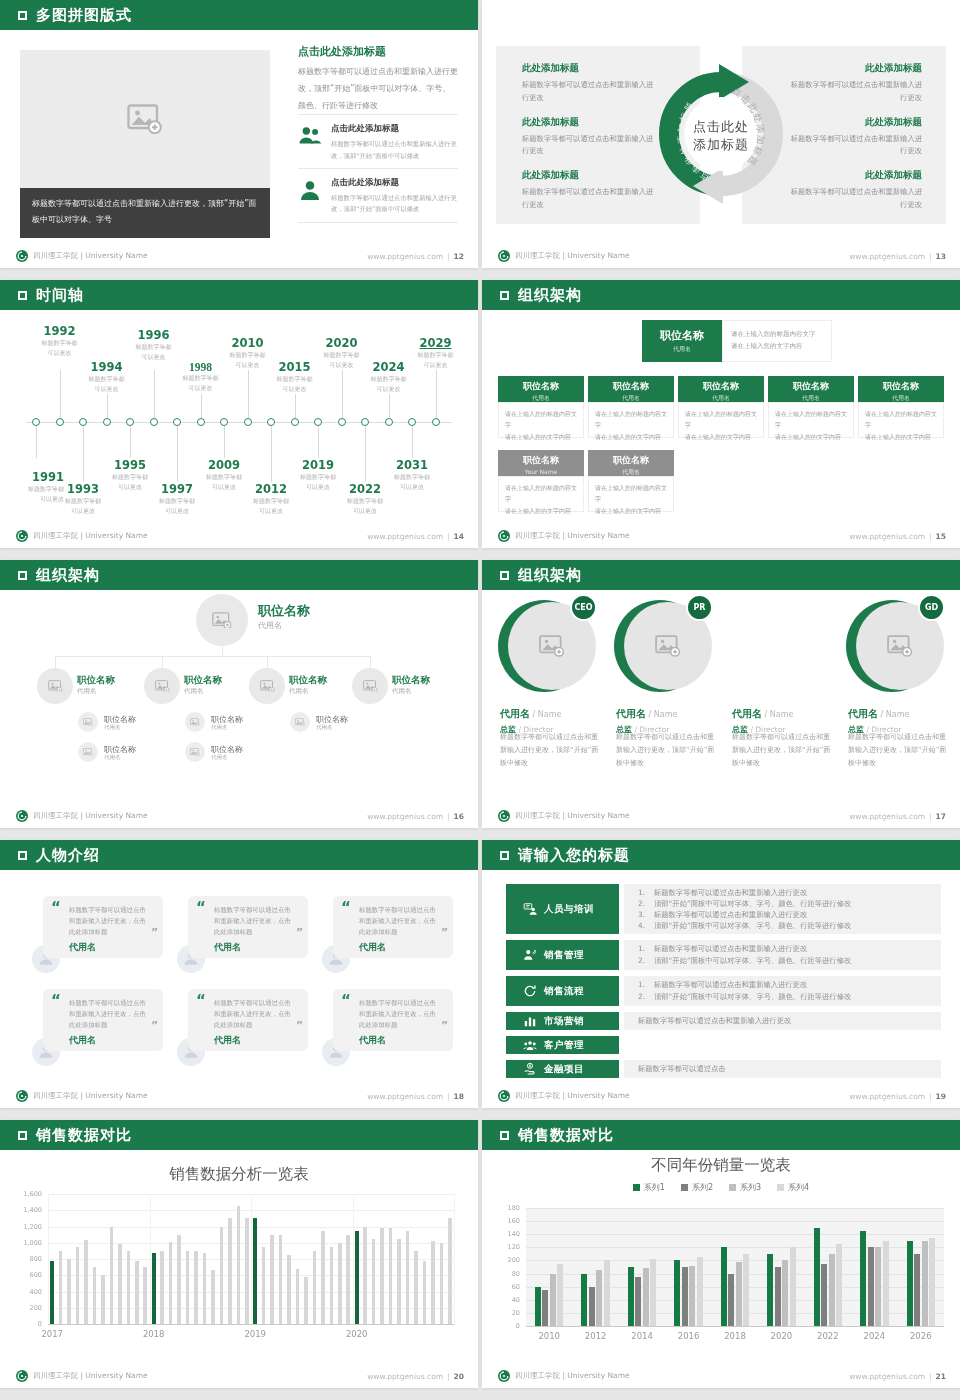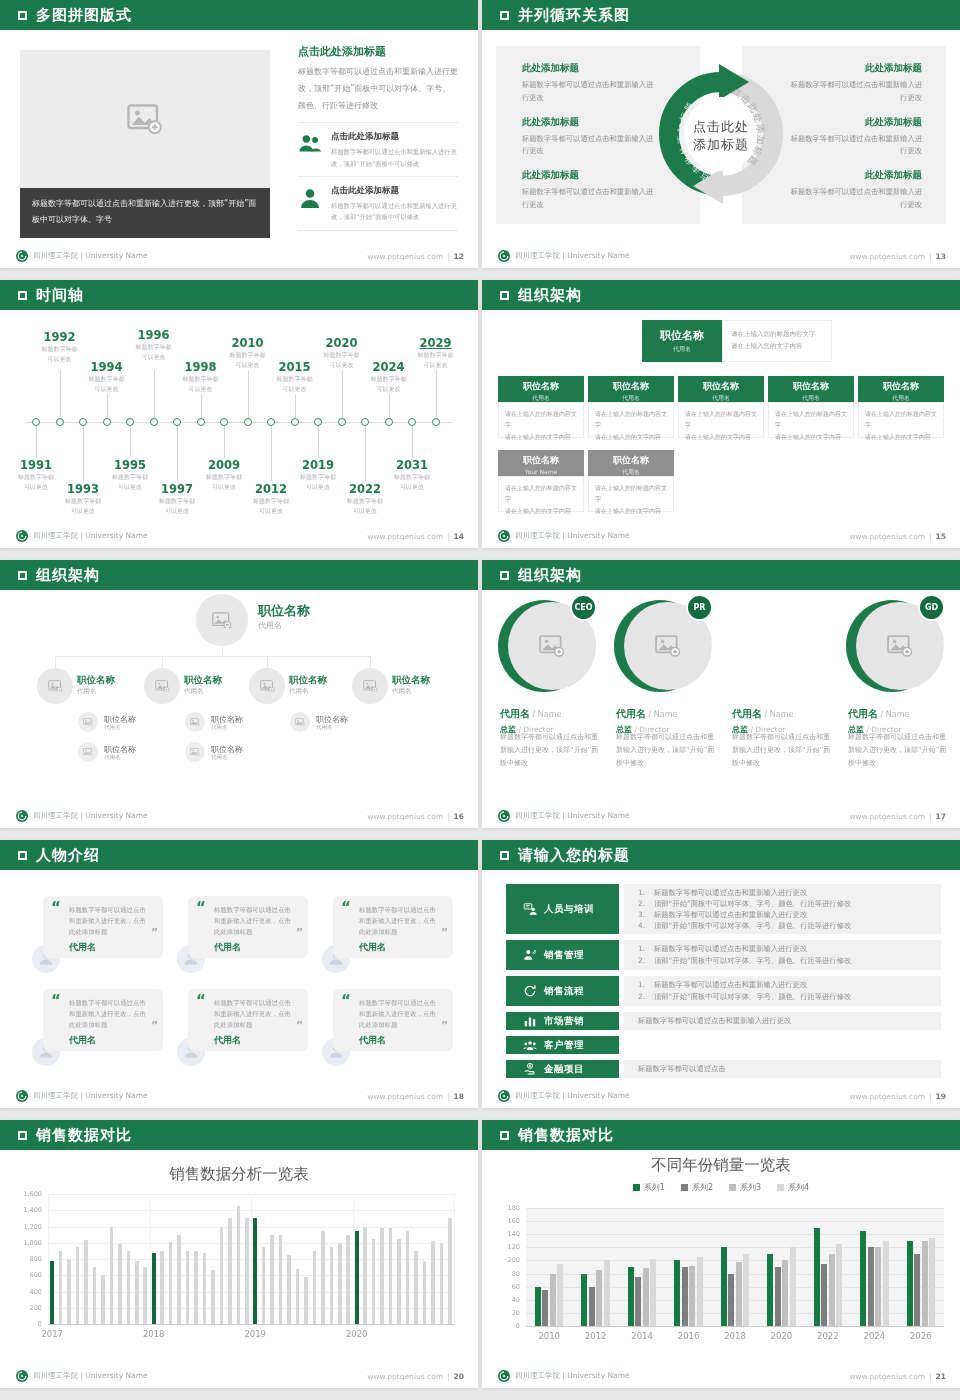--- a/index.html
+++ b/index.html
@@ -17,21 +17,21 @@
   .sfoot .fdiv{margin:0 4px;color:#c4c4c4}
   .sfoot .pg{color:#7a7a7a;font-weight:bold}
   [data-icon] svg{width:100%;height:auto;display:block}
 
   
   #s12 .ph{position:absolute;left:20px;top:20px;width:250px;height:138px;background:#ececec;display:flex;align-items:center;justify-content:center;color:#b7b7b7}
   #s12 .ph span{width:36px;display:block}
   #s12 .cap{position:absolute;left:20px;top:158px;width:250px;height:50px;background:#3f3f3f;color:#f0f0f0;font-size:8px;line-height:2;padding:8px 12px}
   #s12 .r12{position:absolute;left:298px;top:14px;width:160px}
   #s12 .rt{color:#1e7a4c;font-size:11px;font-weight:bold;margin-bottom:5px}
-  #s12 .rb{color:#8f8f8f;font-size:8px;line-height:2.1;padding-bottom:8px;border-bottom:1px solid #e9e9e9}
+  #s12 .rb{color:#8f8f8f;font-size:8px;line-height:2.1;border-bottom:1px solid #e9e9e9}
   #s12 .feat{display:flex;gap:9px;padding:8px 0 7px;border-bottom:1px solid #e9e9e9}
   #s12 .fic{width:24px;flex:none;color:#1d7a4b;margin-top:2px}
   #s12 .ft{font-size:8.5px;font-weight:bold;color:#3f3f3f;margin-bottom:3px}
   #s12 .fx{font-size:6.3px;color:#a3a3a3;line-height:1.8}
 
   
   #s13 .pan{position:absolute;top:16px;width:204px;height:178px;background:#f0f0f0;padding:16px 24px 0 26px}
   #s13 .pl{left:14px}
   #s13 .pr{right:14px;text-align:right}
   .citem{margin-bottom:11px}
@@ -114,24 +114,20 @@
           </svg>
         </span>
       <span class="uni">四川理工学院 | University Name</span>
       <span class="site">www.pptgenius.com</span>
       <span class="fdiv">|</span>
       <span class="pg">12</span>
     </div>
   </div>
 
   <div class="slide" id="s13">
-    <div class="shead">
-      <span class="sq"></span>
-      <span class="stitle">并列循环关系图</span>
-    </div>
     <div class="sb">
       <div class="pan pl" id="s13-left">
           <div class="citem"><div class="cth">此处添加标题</div><div class="ctx" style="width: 132px; display: inline-block;">标题数字等都可以通过点击和重新输入进行更改</div></div>
           <div class="citem"><div class="cth">此处添加标题</div><div class="ctx" style="width: 132px; display: inline-block;">标题数字等都可以通过点击和重新输入进行更改</div></div>
           <div class="citem"><div class="cth">此处添加标题</div><div class="ctx" style="width: 132px; display: inline-block;">标题数字等都可以通过点击和重新输入进行更改</div></div>
         </div>
       <div class="pan pr" id="s13-right">
           <div class="citem"><div class="cth">此处添加标题</div><div class="ctx" style="width: 132px; display: inline-block;">标题数字等都可以通过点击和重新输入进行更改</div></div>
           <div class="citem"><div class="cth">此处添加标题</div><div class="ctx" style="width: 132px; display: inline-block;">标题数字等都可以通过点击和重新输入进行更改</div></div>
           <div class="citem"><div class="cth">此处添加标题</div><div class="ctx" style="width: 132px; display: inline-block;">标题数字等都可以通过点击和重新输入进行更改</div></div>
@@ -169,28 +165,28 @@
 
   <div class="slide" id="s14">
     <div class="shead">
       <span class="sq"></span>
       <span class="stitle">时间轴</span>
     </div>
     <div class="sb" id="s14-body">
         <div style="position: absolute; left: 26px; top: 112px; width: 426px; height: 1px; background: rgb(220, 220, 220);"></div>
         <div style="position: absolute; left: 32px; top: 108px; width: 8px; height: 8px; border: 1.5px solid rgb(44, 138, 90); border-radius: 50%; background: rgb(255, 255, 255);"></div>
         <div style="position: absolute; left: 36px; top: 116px; width: 1px; height: 32px; background: rgb(217, 217, 217);"></div>
-        <div style="position: absolute; left: 8px; top: 148px; width: 56px; text-align: center;">
+        <div style="position: absolute; left: 8px; top: 160px; width: 56px; text-align: right;">
           <div style="color: rgb(31, 122, 78); font-size: 11.5px; font-weight: bold; line-height: 1.25;">1991</div>
           <div style="color: rgb(176, 176, 176); font-size: 6px; line-height: 1.55;">标题数字等都</div>
           <div style="color: rgb(176, 176, 176); font-size: 6px; line-height: 1.55;">可以更改</div>
         </div>
         <div style="position: absolute; left: 55.5px; top: 108px; width: 8px; height: 8px; border: 1.5px solid rgb(44, 138, 90); border-radius: 50%; background: rgb(255, 255, 255);"></div>
         <div style="position: absolute; left: 59.5px; top: 60px; width: 1px; height: 48px; background: rgb(217, 217, 217);"></div>
-        <div style="position: absolute; left: 31.5px; top: 20px; width: 56px; text-align: center;">
+        <div style="position: absolute; left: 31.5px; top: 14px; width: 56px; text-align: center;">
           <div style="color: rgb(31, 122, 78); font-size: 11.5px; font-weight: bold; line-height: 1.25;">1992</div>
           <div style="color: rgb(176, 176, 176); font-size: 6px; line-height: 1.55;">标题数字等都</div>
           <div style="color: rgb(176, 176, 176); font-size: 6px; line-height: 1.55;">可以更改</div>
         </div>
         <div style="position: absolute; left: 79px; top: 108px; width: 8px; height: 8px; border: 1.5px solid rgb(44, 138, 90); border-radius: 50%; background: rgb(255, 255, 255);"></div>
         <div style="position: absolute; left: 83px; top: 116px; width: 1px; height: 56px; background: rgb(217, 217, 217);"></div>
         <div style="position: absolute; left: 55px; top: 172px; width: 56px; text-align: center;">
           <div style="color: rgb(31, 122, 78); font-size: 11.5px; font-weight: bold; line-height: 1.25;">1993</div>
           <div style="color: rgb(176, 176, 176); font-size: 6px; line-height: 1.55;">标题数字等都</div>
           <div style="color: rgb(176, 176, 176); font-size: 6px; line-height: 1.55;">可以更改</div>
@@ -218,21 +214,21 @@
         </div>
         <div style="position: absolute; left: 173px; top: 108px; width: 8px; height: 8px; border: 1.5px solid rgb(44, 138, 90); border-radius: 50%; background: rgb(255, 255, 255);"></div>
         <div style="position: absolute; left: 177px; top: 116px; width: 1px; height: 56px; background: rgb(217, 217, 217);"></div>
         <div style="position: absolute; left: 149px; top: 172px; width: 56px; text-align: center;">
           <div style="color: rgb(31, 122, 78); font-size: 11.5px; font-weight: bold; line-height: 1.25;">1997</div>
           <div style="color: rgb(176, 176, 176); font-size: 6px; line-height: 1.55;">标题数字等都</div>
           <div style="color: rgb(176, 176, 176); font-size: 6px; line-height: 1.55;">可以更改</div>
         </div>
         <div style="position: absolute; left: 196.5px; top: 108px; width: 8px; height: 8px; border: 1.5px solid rgb(44, 138, 90); border-radius: 50%; background: rgb(255, 255, 255);"></div>
         <div style="position: absolute; left: 200.5px; top: 84px; width: 1px; height: 24px; background: rgb(217, 217, 217);"></div>
-        <div style="position: absolute; left: 172.5px; top: 50px; width: 56px; text-align: center;">
+        <div style="position: absolute; left: 172.5px; top: 50px; width: 56px; text-align: center; font-family: Liberation Serif, serif;">
           <div style="color: rgb(31, 122, 78); font-size: 11.5px; font-weight: bold; line-height: 1.25;">1998</div>
           <div style="color: rgb(176, 176, 176); font-size: 6px; line-height: 1.55;">标题数字等都</div>
           <div style="color: rgb(176, 176, 176); font-size: 6px; line-height: 1.55;">可以更改</div>
         </div>
         <div style="position: absolute; left: 220px; top: 108px; width: 8px; height: 8px; border: 1.5px solid rgb(44, 138, 90); border-radius: 50%; background: rgb(255, 255, 255);"></div>
         <div style="position: absolute; left: 224px; top: 116px; width: 1px; height: 32px; background: rgb(217, 217, 217);"></div>
         <div style="position: absolute; left: 196px; top: 148px; width: 56px; text-align: center;">
           <div style="color: rgb(31, 122, 78); font-size: 11.5px; font-weight: bold; line-height: 1.25;">2009</div>
           <div style="color: rgb(176, 176, 176); font-size: 6px; line-height: 1.55;">标题数字等都</div>
           <div style="color: rgb(176, 176, 176); font-size: 6px; line-height: 1.55;">可以更改</div>

